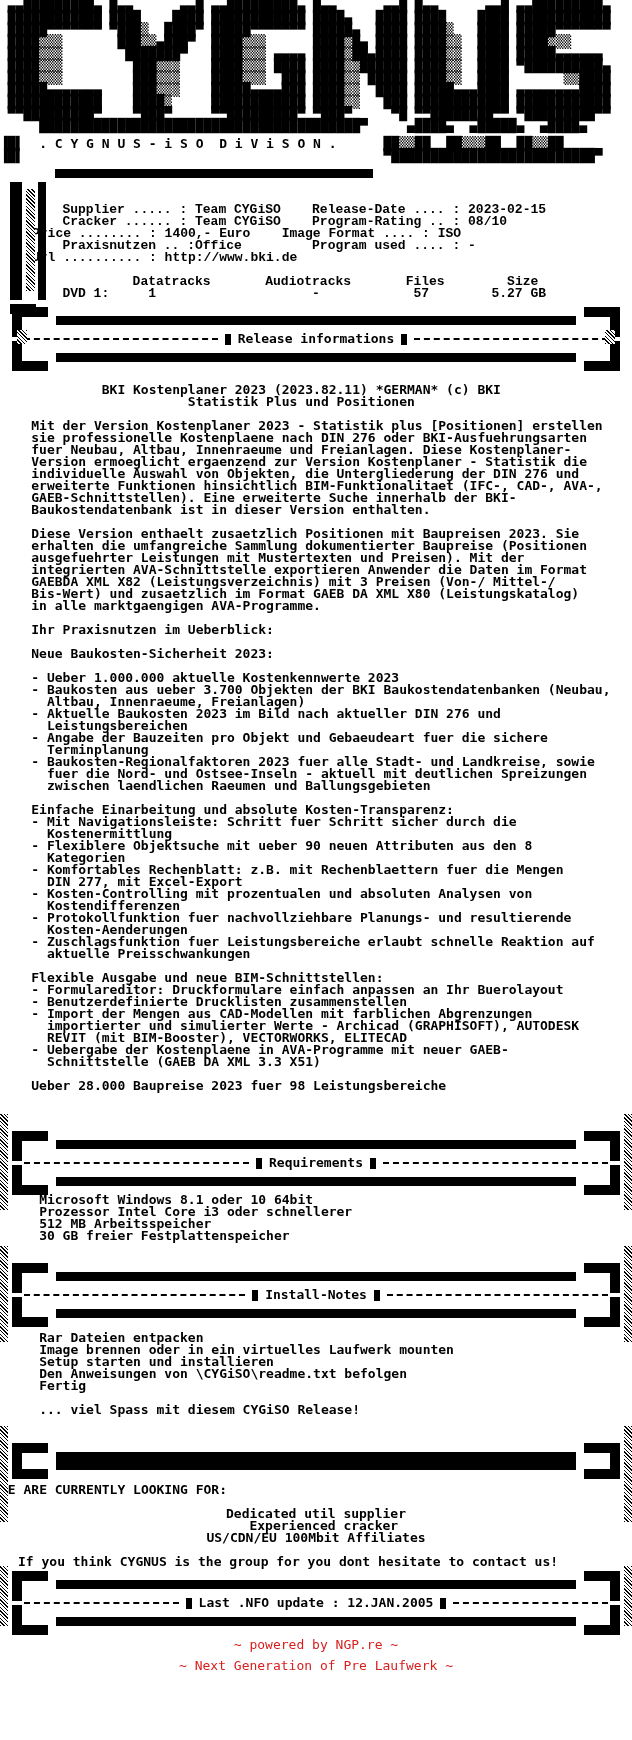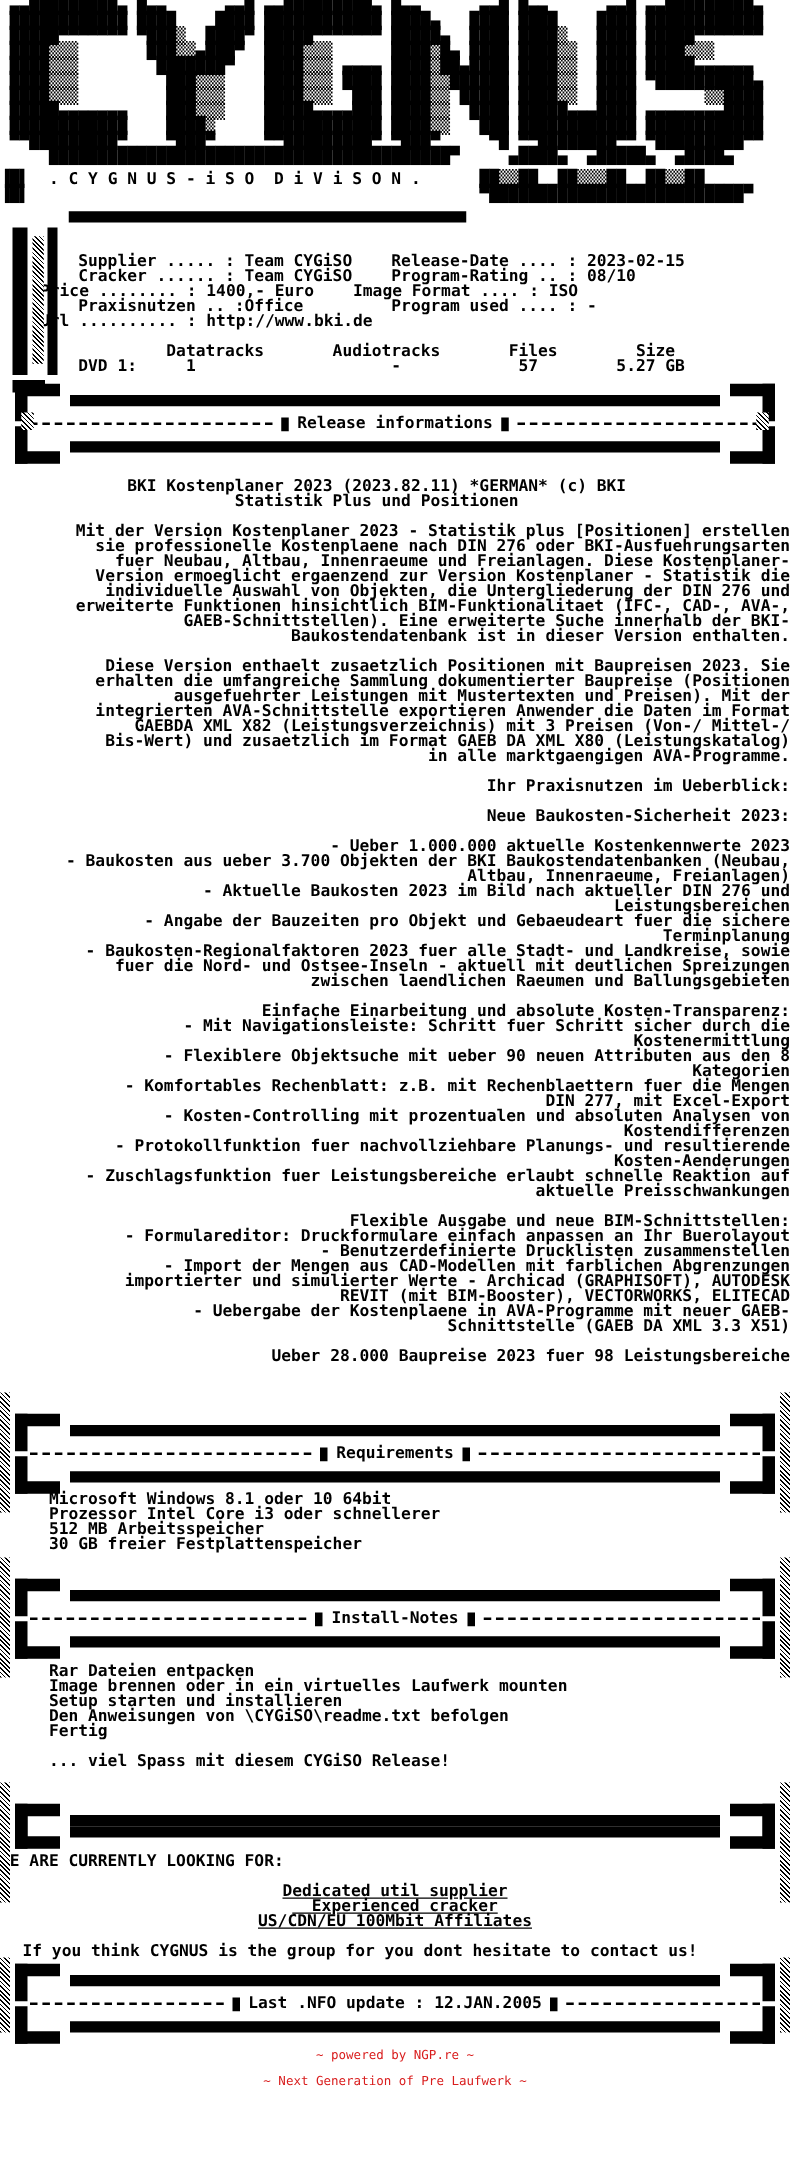--- a/index.html
+++ b/index.html
@@ -12,21 +12,21 @@
   pre, .pre-line { margin:0; font:inherit; white-space:pre; }
   .pre-line { display:block; position:relative; height:12px; }
 
   
   #logo-art { letter-spacing:0; }
   #underline-line { height:12px; }
   #division-line { margin-top:6px; }
   #feet-line { height:12px; }
 
   
-  #info-wrap { position:relative; margin-top:7px; }
+  #info-wrap { position:relative; margin-top:7px;font-family:Liberation Mono, monospace; }
   #info-top-bar { height:9px; background:#000; margin-left:55px; width:318px; }
   #info-panel { margin-top:26px; }
   .info-row { display:flex; padding-left:8ch; height:12px; white-space:pre; }
   .info-row.gap { margin-top:0;padding-left:32px; }
   .flabel { display:inline-block; width:17ch; flex:none; }
   .fvalue { display:inline-block; width:15ch; flex:none; }
   .rlabel { display:inline-block; width:20ch; flex:none; }
   .rvalue { display:inline-block; flex:none; }
   .art { position:absolute; background:#000; }
   .hatchbox { position:absolute; background:repeating-linear-gradient(45deg,#000 0,#000 1px,#fff 1px,#fff 2.6px); }
@@ -46,39 +46,39 @@
   .c.tl { left:12px; top:-9px;  border-left-width:10px; border-top-width:10px; }
   .c.tr { right:12px; top:-9px; border-right-width:10px; border-top-width:10px; }
   .c.bl { left:12px; bottom:-9px;  border-left-width:10px; border-bottom-width:10px; }
   .c.br { right:12px; bottom:-9px; border-right-width:10px; border-bottom-width:10px; }
   .hedge { position:absolute; width:8px; height:96px; top:-26px; background:repeating-linear-gradient(45deg,#000 0,#000 1px,#fff 1px,#fff 2.6px); }
   .hedge.l { left:0; } .hedge.r { right:0; }
   .hsm { position:absolute; width:10px; height:14px; top:14px; background:repeating-linear-gradient(45deg,#000 0,#000 1px,#fff 1px,#fff 2.6px); }
   .hsm.l { left:17px; } .hsm.r { right:17px; }
 
   
-  .btxt { padding-left:4ch;text-align:right; }
+  .btxt { padding-left:4ch; }
   .ind5 { padding-left:5ch; }
   #release-title { padding-left:13ch; margin-top:22px; }
   #release-subtitle { padding-left:24ch; }
   .mt12 { margin-top:12px; }
   #sec-release { margin-top:16px; }
   #sec-requirements { margin-top:48px; }
   #req-text { margin-top:8px; }
   #sec-install { margin-top:30px; }
   #install-text { margin-top:14px; }
   #sec-team { margin-top:36px; }
   #team-heading { margin-top:14px; }
-  #team-items { margin-top:12px; text-align:center;text-decoration:underline; }
+  #team-items { margin-top:12px; text-align:center; }
   #contact-line { margin-top:12px;padding-left:18px; }
   #sec-last { margin-top:12px; }
 
   
   #red-footer { margin-top:8px; text-align:center; color:#d91d1d;
-    font-weight:normal; font-size:10px; line-height:21px; }
+    font-weight:normal; font-size:13px; line-height:21px; }
 </style>
 </head>
 <body>
 
 <div>
 
   <pre id="logo-art"> ▄▄█████████▄ █▄▄      ▄▄█ ▄▄█████████▄ █▄▄      ▄▄█ █▄▄      ▄▄█ ▄▄█████████▄
  ████████████ ████    ████ ████████████ ████▄   ████ ████    ████ ████████████
  █████▀▀▀▀▀▀▀ ▀███▒  ████▀ █████▀▀▀▀▀▀▀ █████▄  ████ ████▒   ████ █████▀▀▀▀▀▀▀
  ████▒▒▒       ███▒▒▄███▀  ████▒▒▒      ████▒█▄ ████ ████▒▒  ████ ████▒▒▒     

